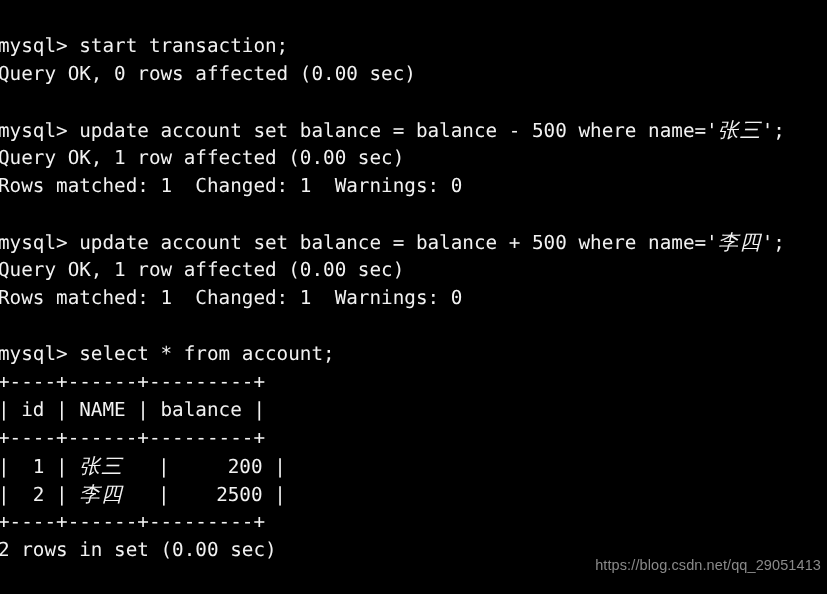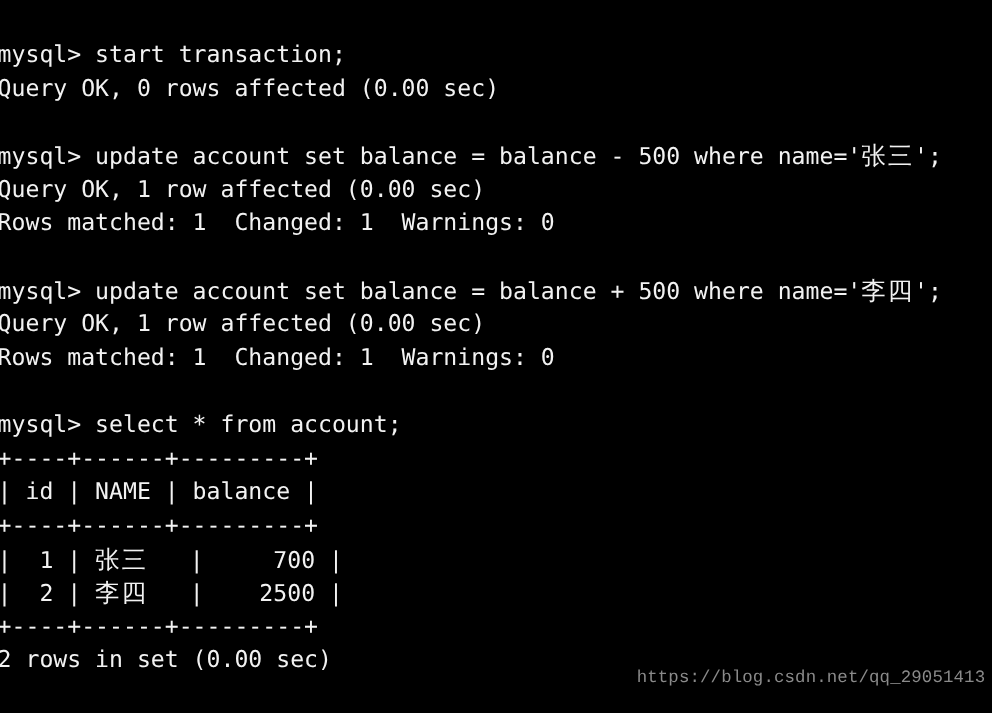--- a/index.html
+++ b/index.html
@@ -42,28 +42,29 @@
 
   .line.blank {
     height: 28px;
   }
 
   
   .cjk {
     font-family: "DejaVu Sans", "Liberation Sans", sans-serif;
     font-size: 20.5px;
     letter-spacing: 1.5px;
+    font-style: italic;
   }
 
   #watermark {
     position: absolute;
     right: 6px;
     top: 557px;
     color: #8a8a8a;
-    font-family: Liberation Mono, monospace;
+    font-family: Liberation Sans, sans-serif;
     font-size: 14.5px;
     letter-spacing: 0.1px;
     white-space: pre;
     user-select: none;
   }
 </style>
 </head>
 <body>
 
 <div id="terminal">
@@ -91,21 +92,21 @@
   <div class="line blank"></div>
 
   <div class="line">mysql&gt; select * from account;</div>
 
   <div class="line">+----+------+---------+</div>
 
   <div class="line">| id | NAME | balance |</div>
 
   <div class="line">+----+------+---------+</div>
 
-  <div class="line"><span>|  1 | </span><span class="cjk">张三</span><span>   |     700 |</span></div>
+  <div class="line"><span>|  1 | </span><span class="cjk">张三</span><span>   |     200 |</span></div>
 
   <div class="line"><span>|  2 | </span><span class="cjk">李四</span><span>   |    2500 |</span></div>
 
   <div class="line">+----+------+---------+</div>
 
   <div class="line">2 rows in set (0.00 sec)</div>
 
   <div class="line blank"></div>
 
   <div class="line">mysql&gt; rollback;</div>

